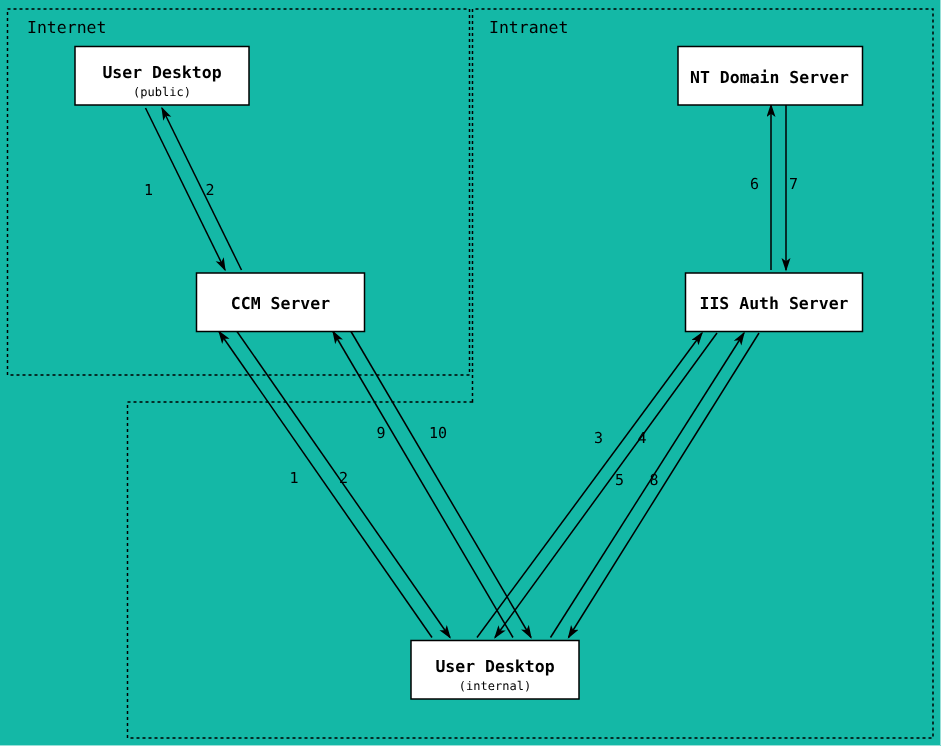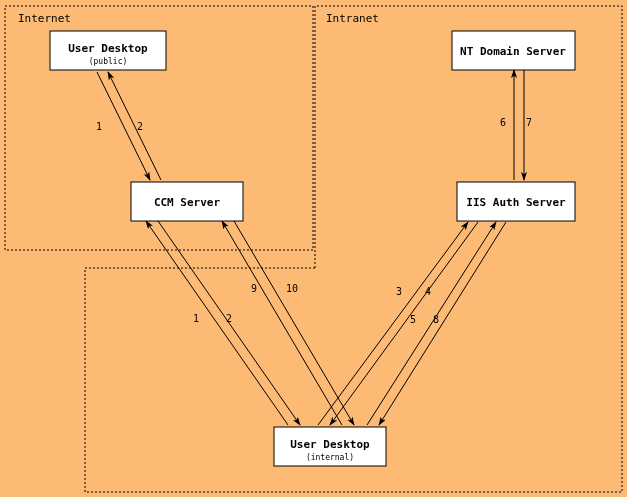--- a/index.html
+++ b/index.html
@@ -4,21 +4,21 @@
 <style>
   html, body {
     margin: 0;
     padding: 0;
     background: #ffffff;
   }
   #diagram-root {
     position: relative;
     width: 627px;
     height: 497px;
-    background: #fdba74;
+    background: #14b8a6;
     font-family: "DejaVu Sans Mono", "Liberation Mono", monospace;
     overflow: hidden;
   }
   #diagram-svg {
     position: absolute;
     left: 0;
     top: 0;
     width: 627px;
     height: 497px;
   }

